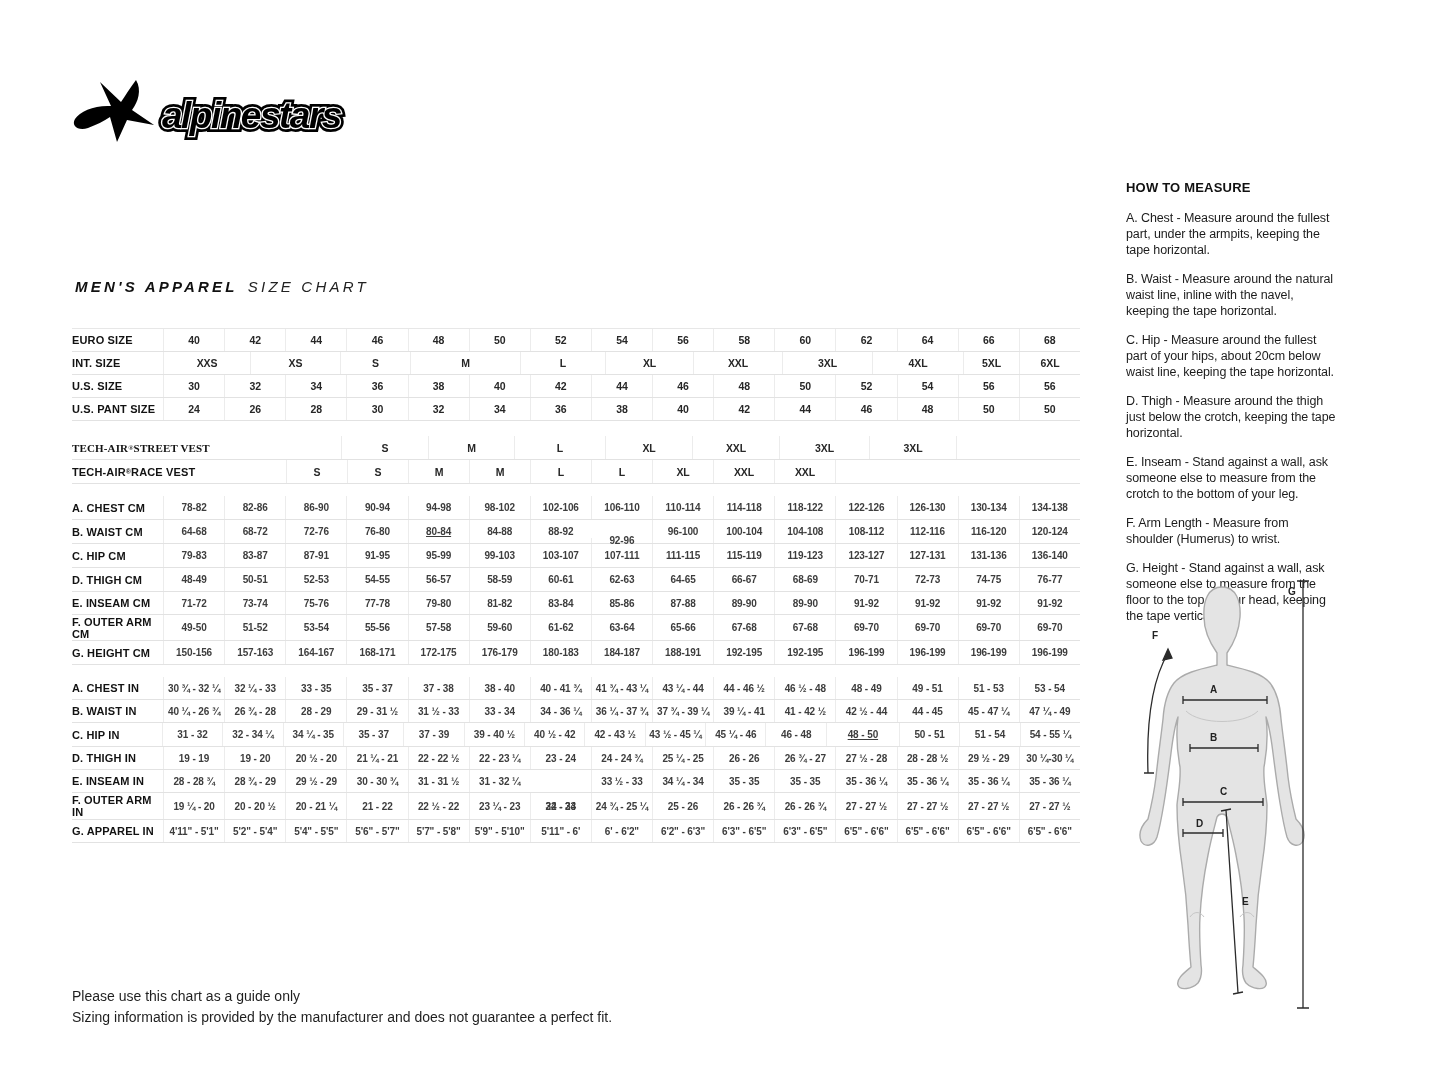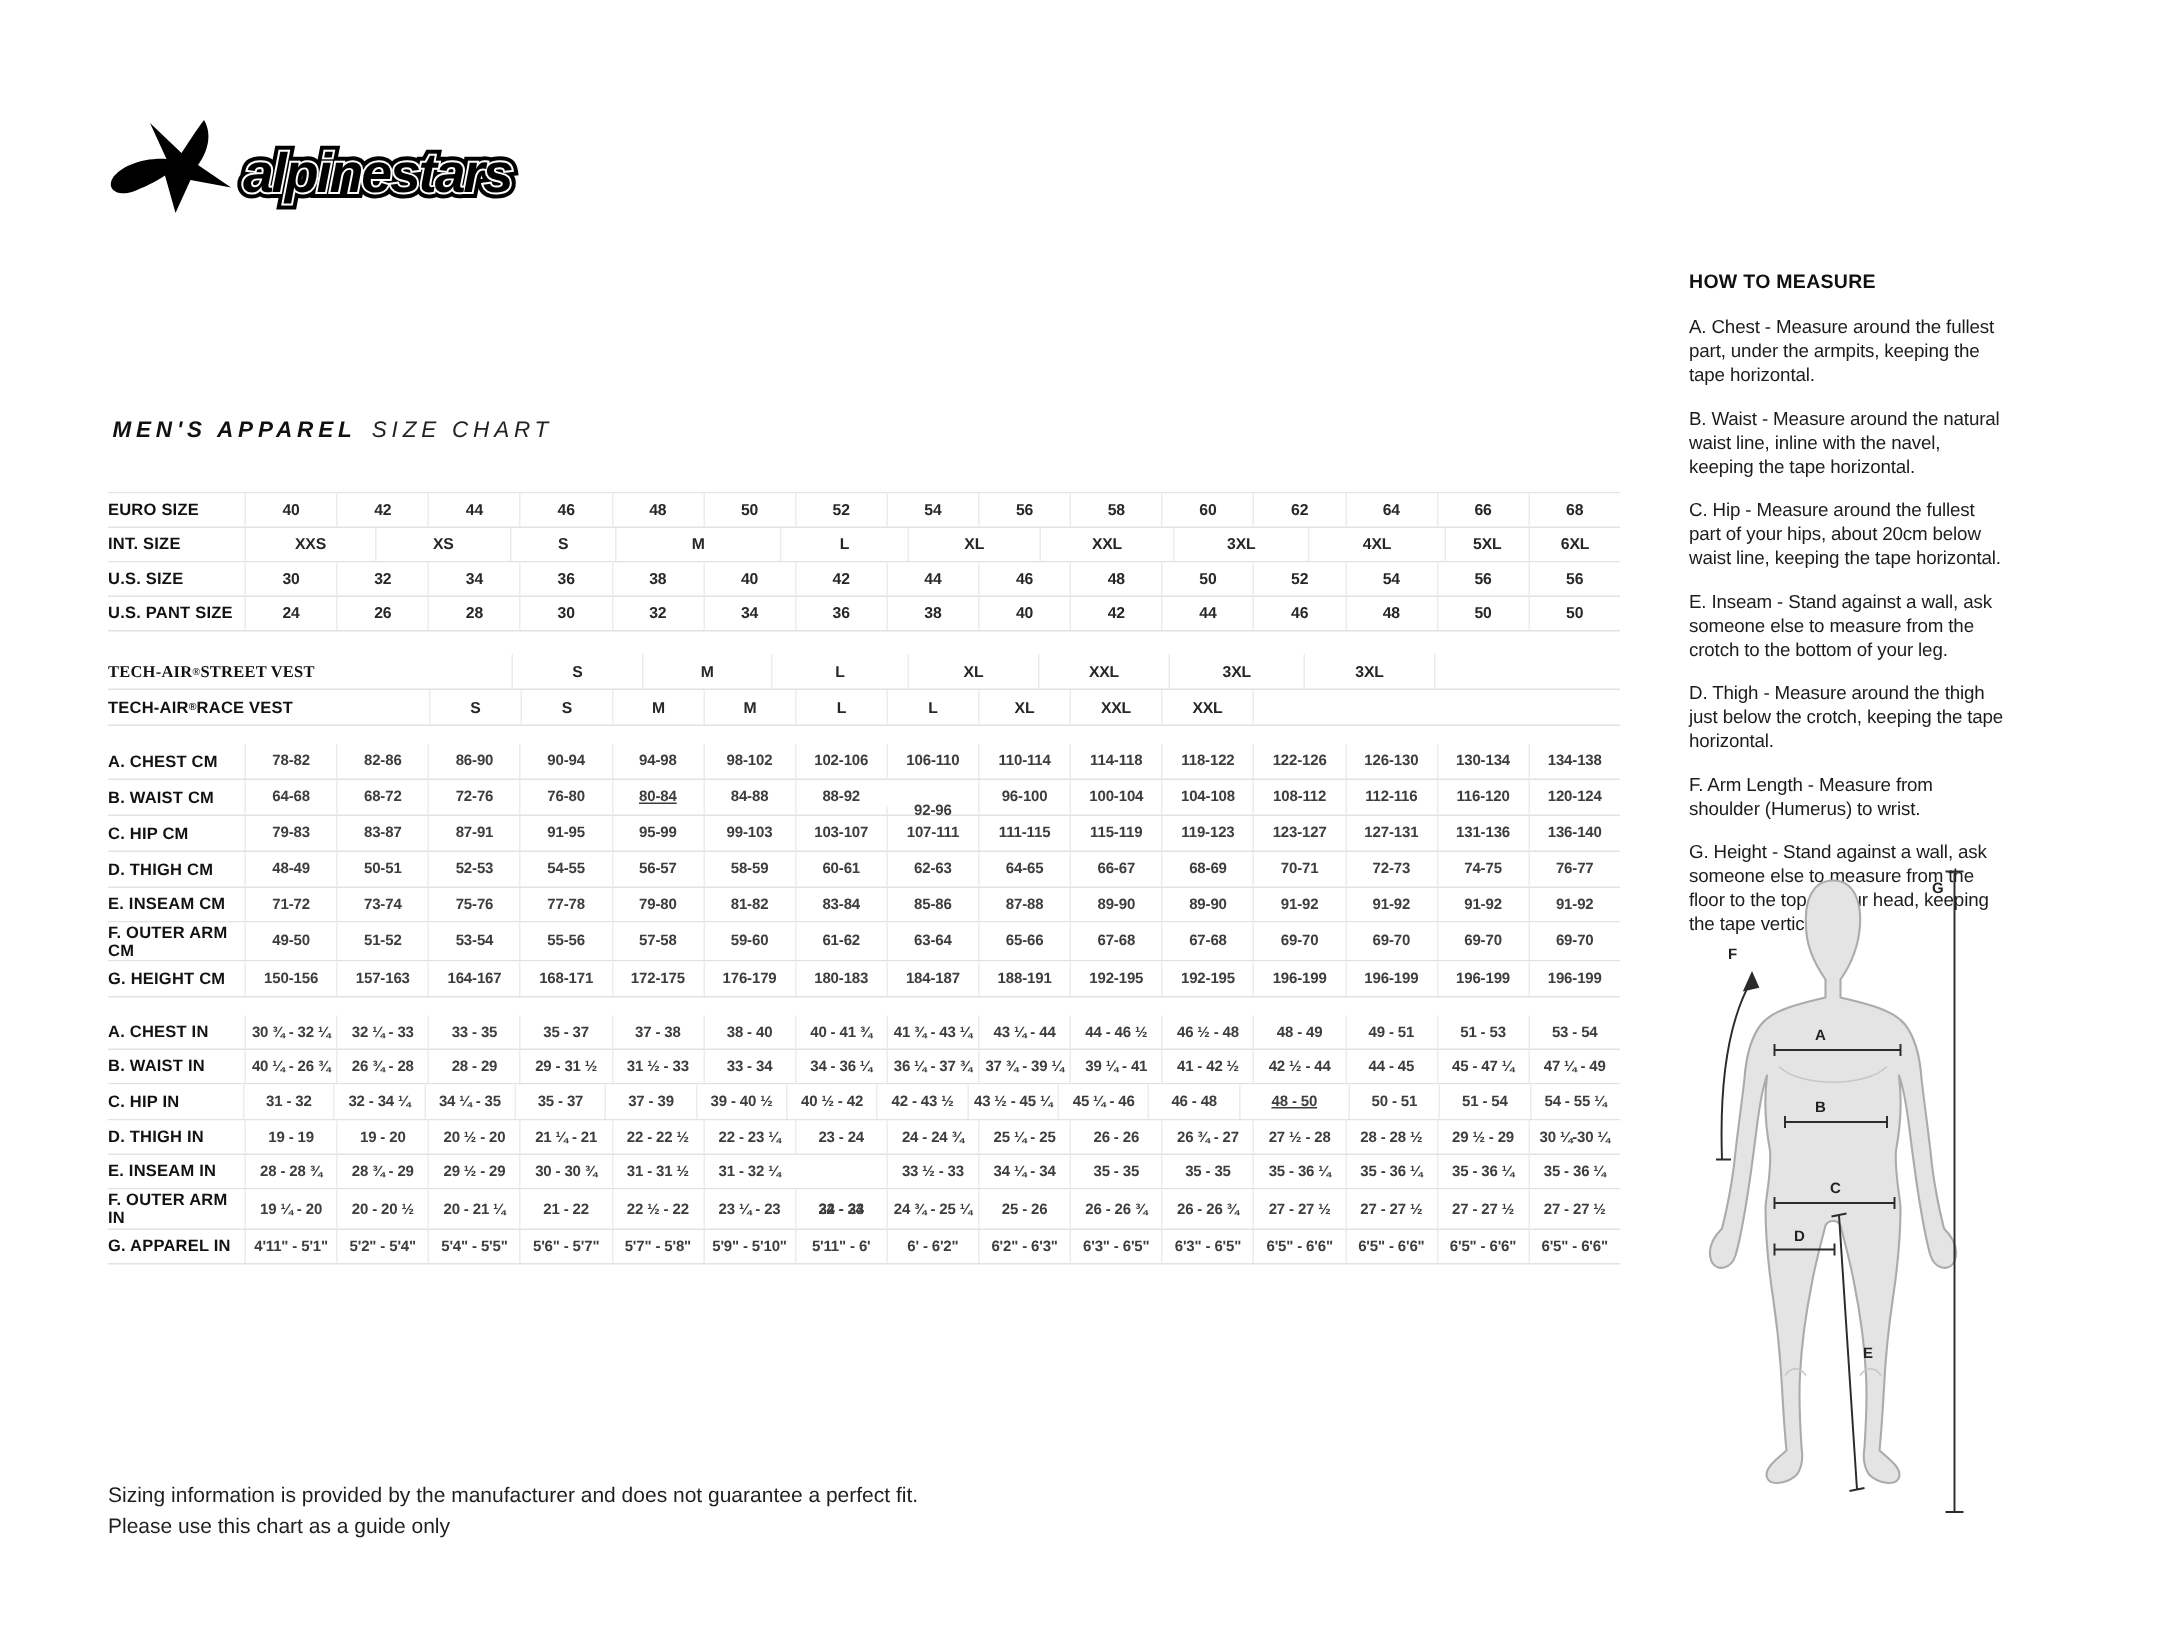--- a/index.html
+++ b/index.html
@@ -405,22 +405,22 @@
         <div class="tcell bl" style="width: 61.1333px;">6'5" - 6'6"</div>
         <div class="tcell bl" style="width: 61.1333px;">6'5" - 6'6"</div>
       </div>
     </div>
 
   <div class="measure">
     <div class="m-head">HOW TO MEASURE</div>
     <p>A. Chest - Measure around the fullest part, under the armpits, keeping the tape horizontal.</p>
     <p>B. Waist - Measure around the natural waist line, inline with the navel, keeping the tape horizontal.</p>
     <p>C. Hip - Measure around the fullest part of your hips, about 20cm below waist line, keeping the tape horizontal.</p>
+    <p>D. Thigh - Measure around the thigh just below the crotch, keeping the tape horizontal.</p>
     <p>E. Inseam - Stand against a wall, ask someone else to measure from the crotch to the bottom of your leg.</p>
-    <p>D. Thigh - Measure around the thigh just below the crotch, keeping the tape horizontal.</p>
     <p>F. Arm Length - Measure from shoulder (Humerus) to wrist.</p>
     <p>G. Height - Stand against a wall, ask someone else to measure from the floor to the top of your head, keeping the tape vertical.</p>
   </div>
 
   <svg class="figure" width="200" height="460" viewBox="0 0 200 460">
 
     <path fill="#e4e4e4" stroke="#ababab" stroke-width="1.4" stroke-linejoin="round" d="M92,22 C106,22 111,36 110,52 C109,66 104,78 97,88 L97,100
              C114,104 132,108 140,118 C147,127 150,140 151,154 C153,172 156,192 158,212
              C160,228 163,242 166,254 C172,260 176,268 173,276 C169,283 160,281 157,272
              C154,262 152,250 150,238 C147,220 145,204 143,188 C141,172 139,160 136,152
@@ -455,17 +455,17 @@
       <text x="80" y="176">B</text>
       <text x="90" y="230">C</text>
       <text x="66" y="262">D</text>
       <text x="112" y="340">E</text>
       <text x="22" y="74">F</text>
       <text x="158" y="30">G</text>
     </g>
   </svg>
 
   <div class="footer">
+    <div>Please use this chart as a guide only</div>
     <div>Sizing information is provided by the manufacturer and does not guarantee a perfect fit.</div>
-    <div>Please use this chart as a guide only</div>
   </div>
 
 </div>
 
 </body></html>

